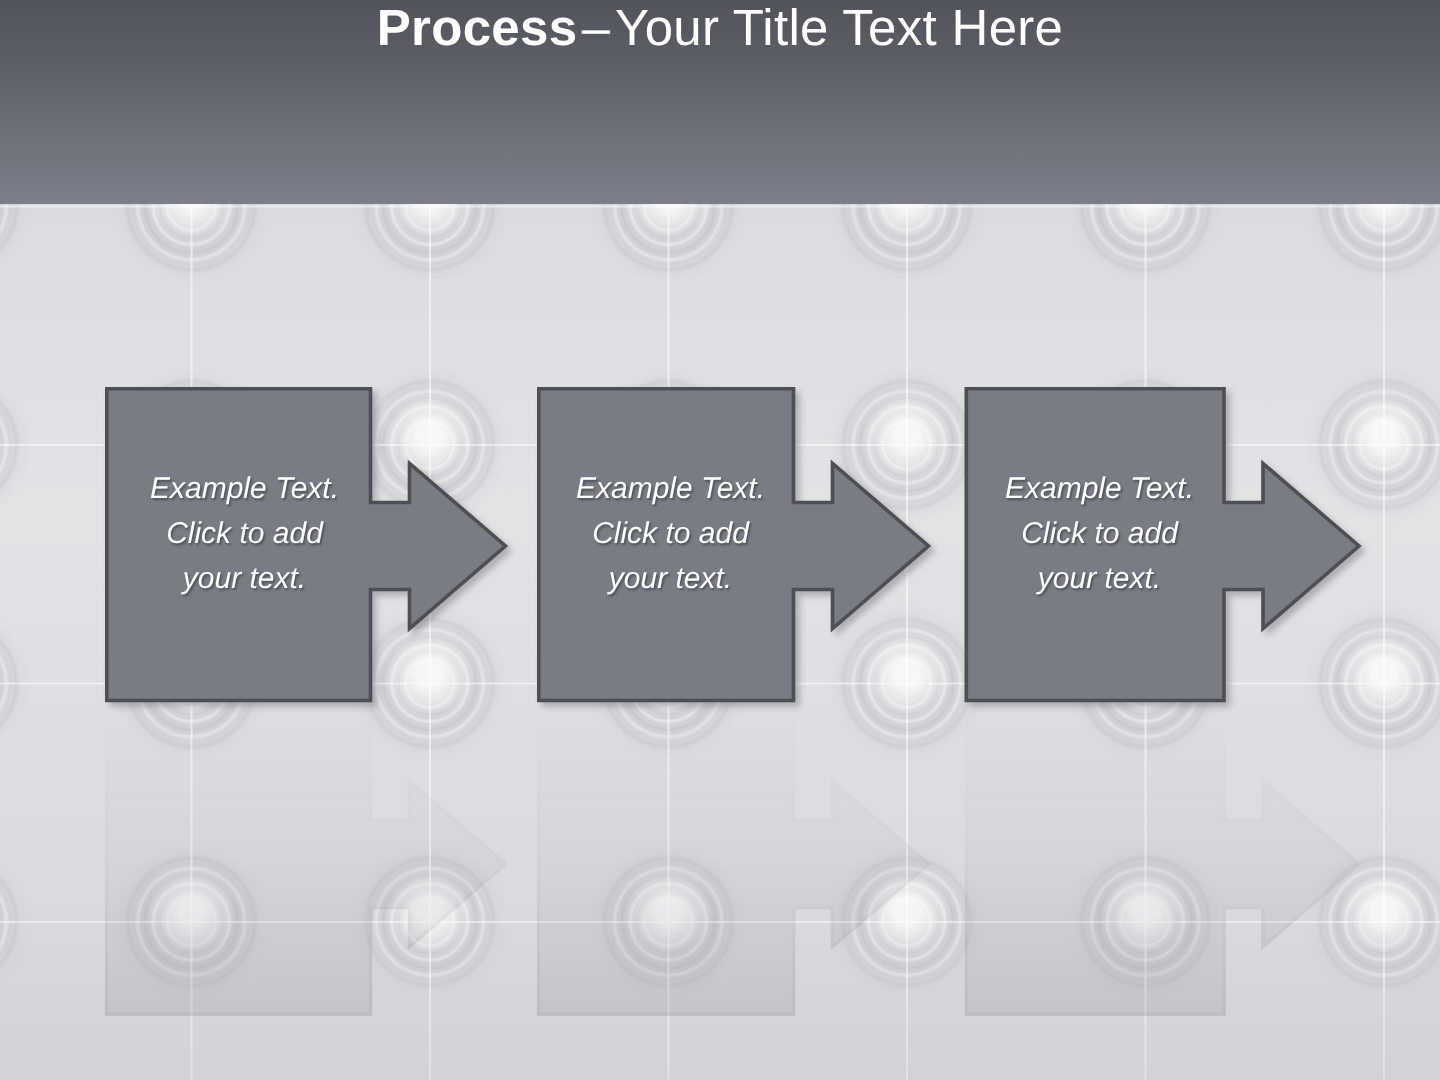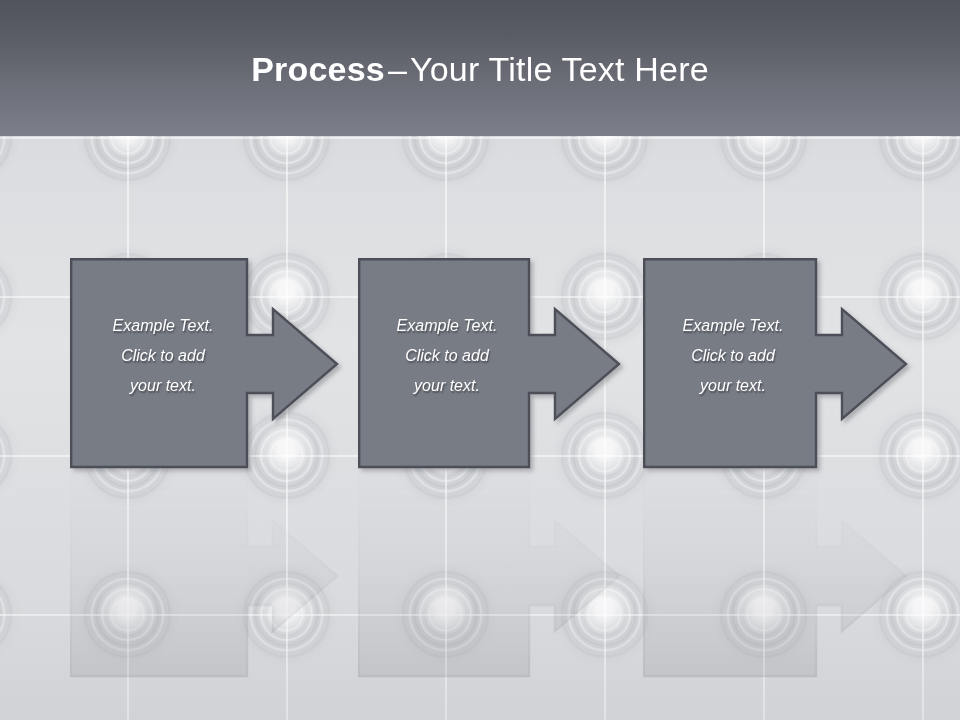--- a/index.html
+++ b/index.html
@@ -55,21 +55,21 @@
     position:absolute; inset:0;
     background:linear-gradient(180deg, rgba(190,192,196,.35) 0 3px, rgba(255,255,255,0) 70px),
                linear-gradient(0deg, rgba(198,200,204,.30) 0, rgba(255,255,255,0) 120px);
   }
 
   
   .header{
     position:absolute; left:0; top:0;
     width:960px; height:136px;
     background:linear-gradient(180deg,#52545c 0%,#5b5d66 28%,#6b6d77 60%,#7c7f89 100%);
-    display:flex; align-items:center; justify-content:center;
+    display:flex; justify-content:center;
   }
   .header-title{
     color:#ffffff;
     font-size:34px;
     letter-spacing:.2px;
     white-space:nowrap;
     line-height:1;
     margin-top:2px;
   }
   .header-title .t-bold{ font-weight:700; }
@@ -80,21 +80,21 @@
   .chain{ position:absolute; left:0; top:0; width:960px; height:720px; }
 
   .node{ position:absolute; }
 
   .node-svg{ display:block; overflow:visible; }
 
   .node-text{
     position:absolute;
     color:#ffffff;
     font-style:italic;
-    font-size:16px;
+    font-size:20px;
     line-height:30px;
     text-align:center;
     white-space:pre-line;
     text-shadow:1px 1.5px 1.5px rgba(40,42,48,.55);
     pointer-events:none;
   }
 
   
   .reflection{
     position:absolute;

